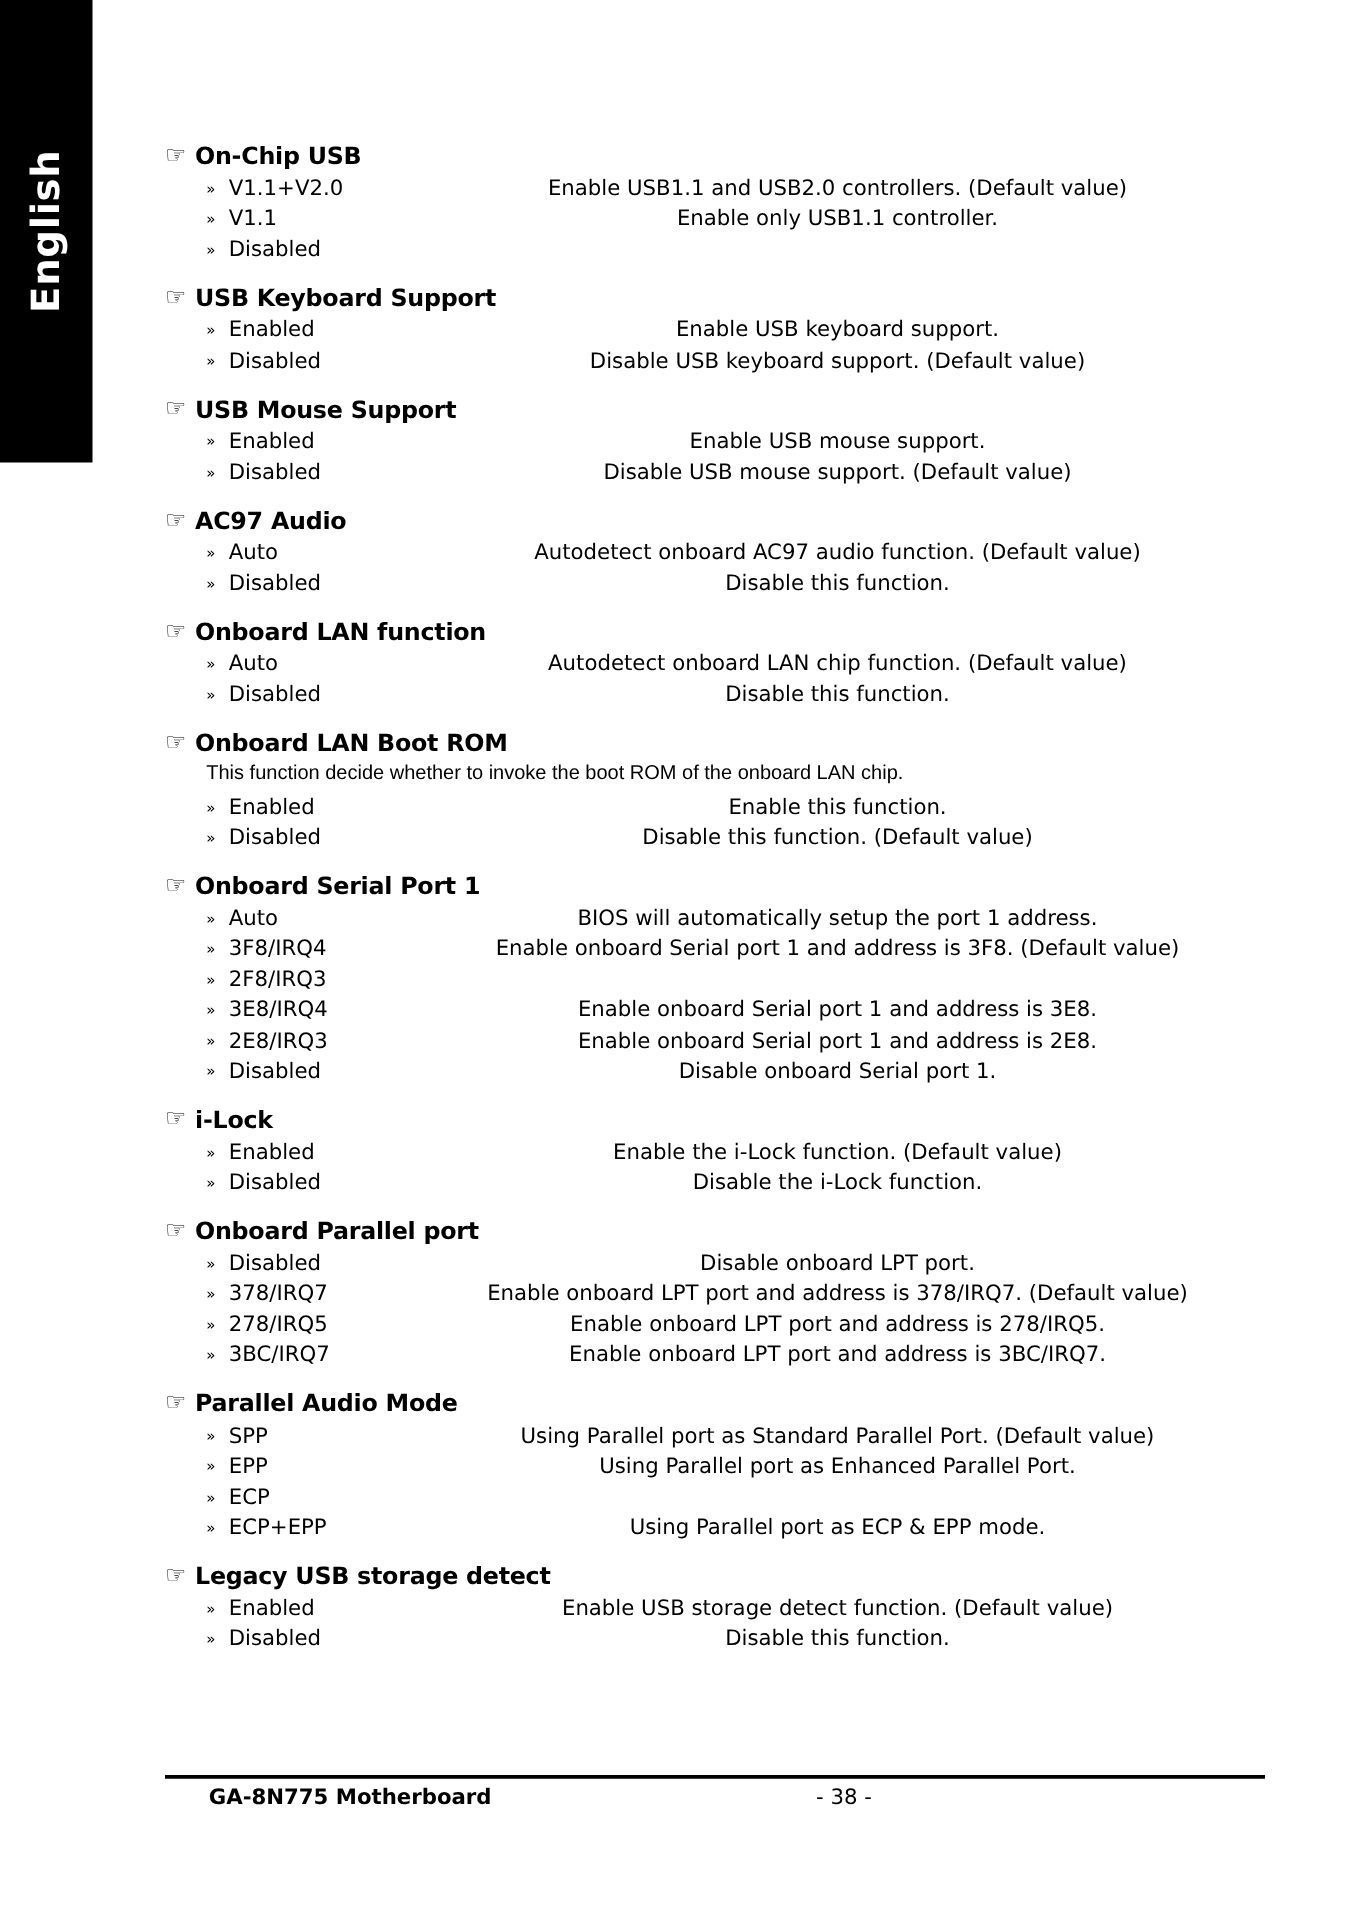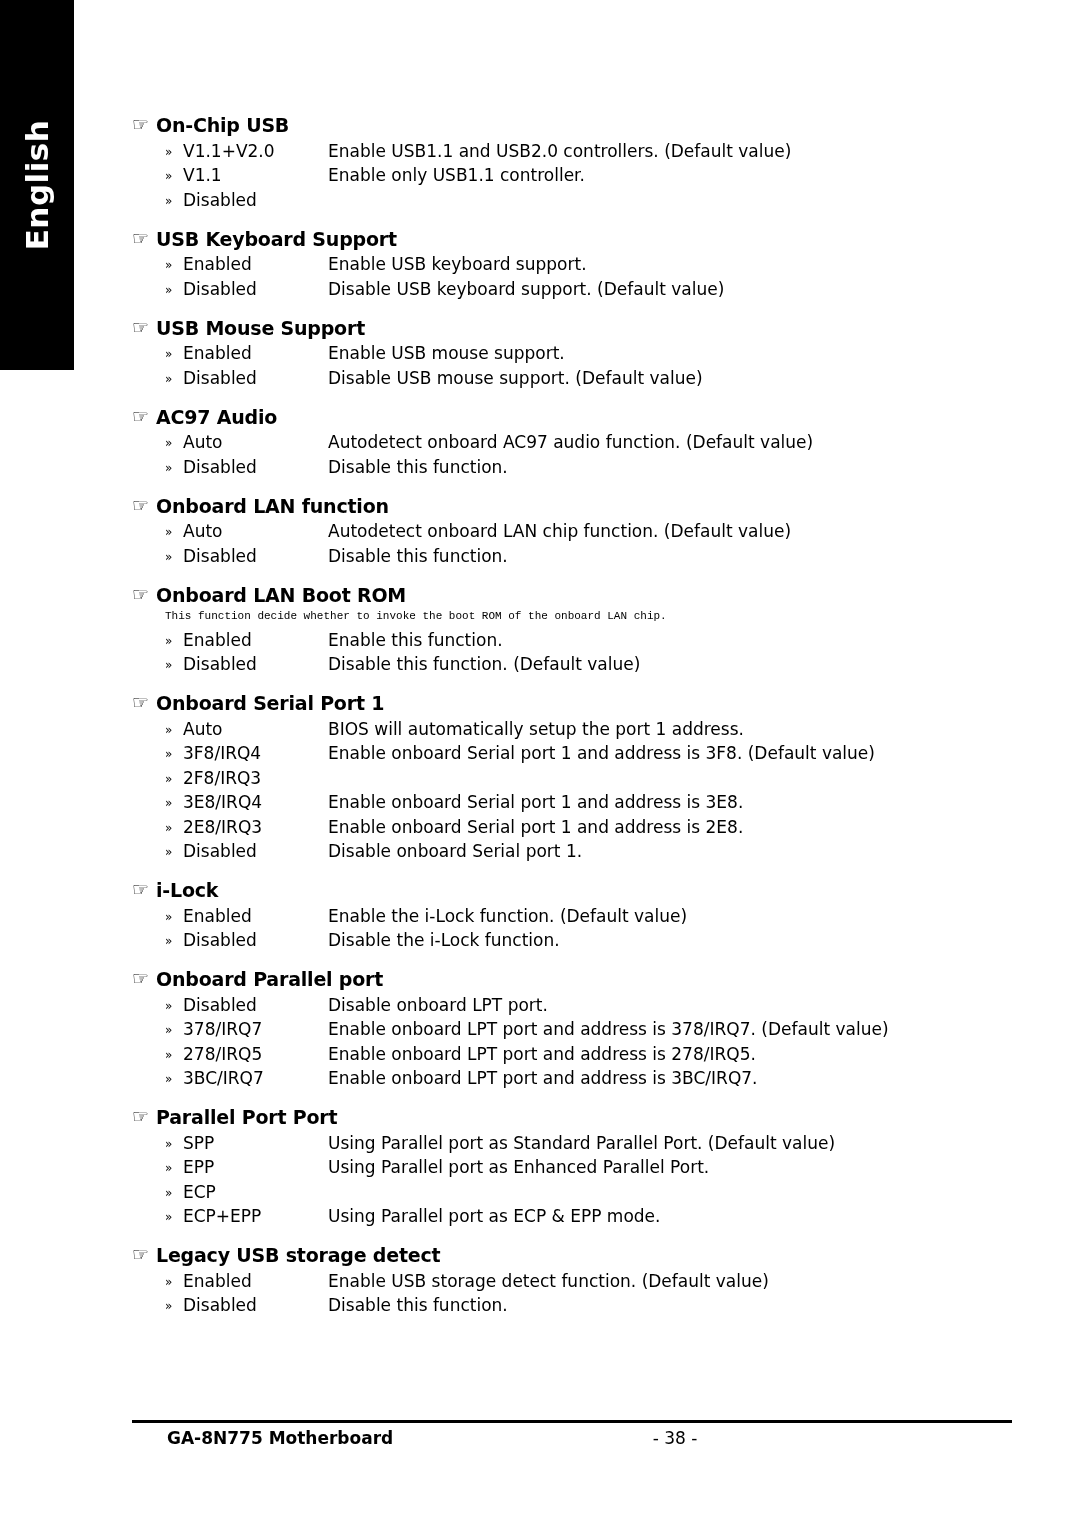--- a/index.html
+++ b/index.html
@@ -72,22 +72,22 @@
     top: -1px;
   }
   .section-title {
     font-size: 19px;
     font-weight: bold;
     letter-spacing: -0.2px;
     font-family: "DejaVu Sans", sans-serif;
   }
   .note-line {
     margin: 4px 0 8px 33px;
-    font-size: 11px;
-    font-family: Liberation Mono, monospace;
+    font-size: 16px;
+    font-family: Liberation Sans, sans-serif;
   }
   .opt-row {
     display: flex;
     align-items: baseline;
     margin-left: 33px;
     margin-top: 4.5px;
     font-size: 17px;
     font-family: "DejaVu Sans", sans-serif;
   }
   .opt-arrow {
@@ -97,20 +97,21 @@
     position: relative;
     top: -1px;
   }
   .opt-name {
     flex: 0 0 145px;
     white-space: nowrap;
   }
   .opt-desc {
     flex: 1 1 auto;
     white-space: nowrap;
+    text-align: center;
   }
   
   .footer-rule {
     position: absolute;
     left: 132px;
     top: 1420px;
     width: 880px;
     height: 3px;
     background: #000000;
   }
@@ -319,21 +320,21 @@
         </div>
         <div class="opt-row">
           <span class="opt-arrow">»</span>
           <span class="opt-name">3BC/IRQ7</span>
           <span class="opt-desc">Enable onboard LPT port and address is 3BC/IRQ7.</span>
         </div>
       </div>
       <div class="section">
         <div class="section-head">
           <span class="hand-icon">☞</span>
-          <span class="section-title">Parallel Port Port</span>
+          <span class="section-title">Parallel Audio Mode</span>
         </div>
         <div class="opt-row">
           <span class="opt-arrow">»</span>
           <span class="opt-name">SPP</span>
           <span class="opt-desc">Using Parallel port as Standard Parallel Port. (Default value)</span>
         </div>
         <div class="opt-row">
           <span class="opt-arrow">»</span>
           <span class="opt-name">EPP</span>
           <span class="opt-desc">Using Parallel port as Enhanced Parallel Port.</span>

